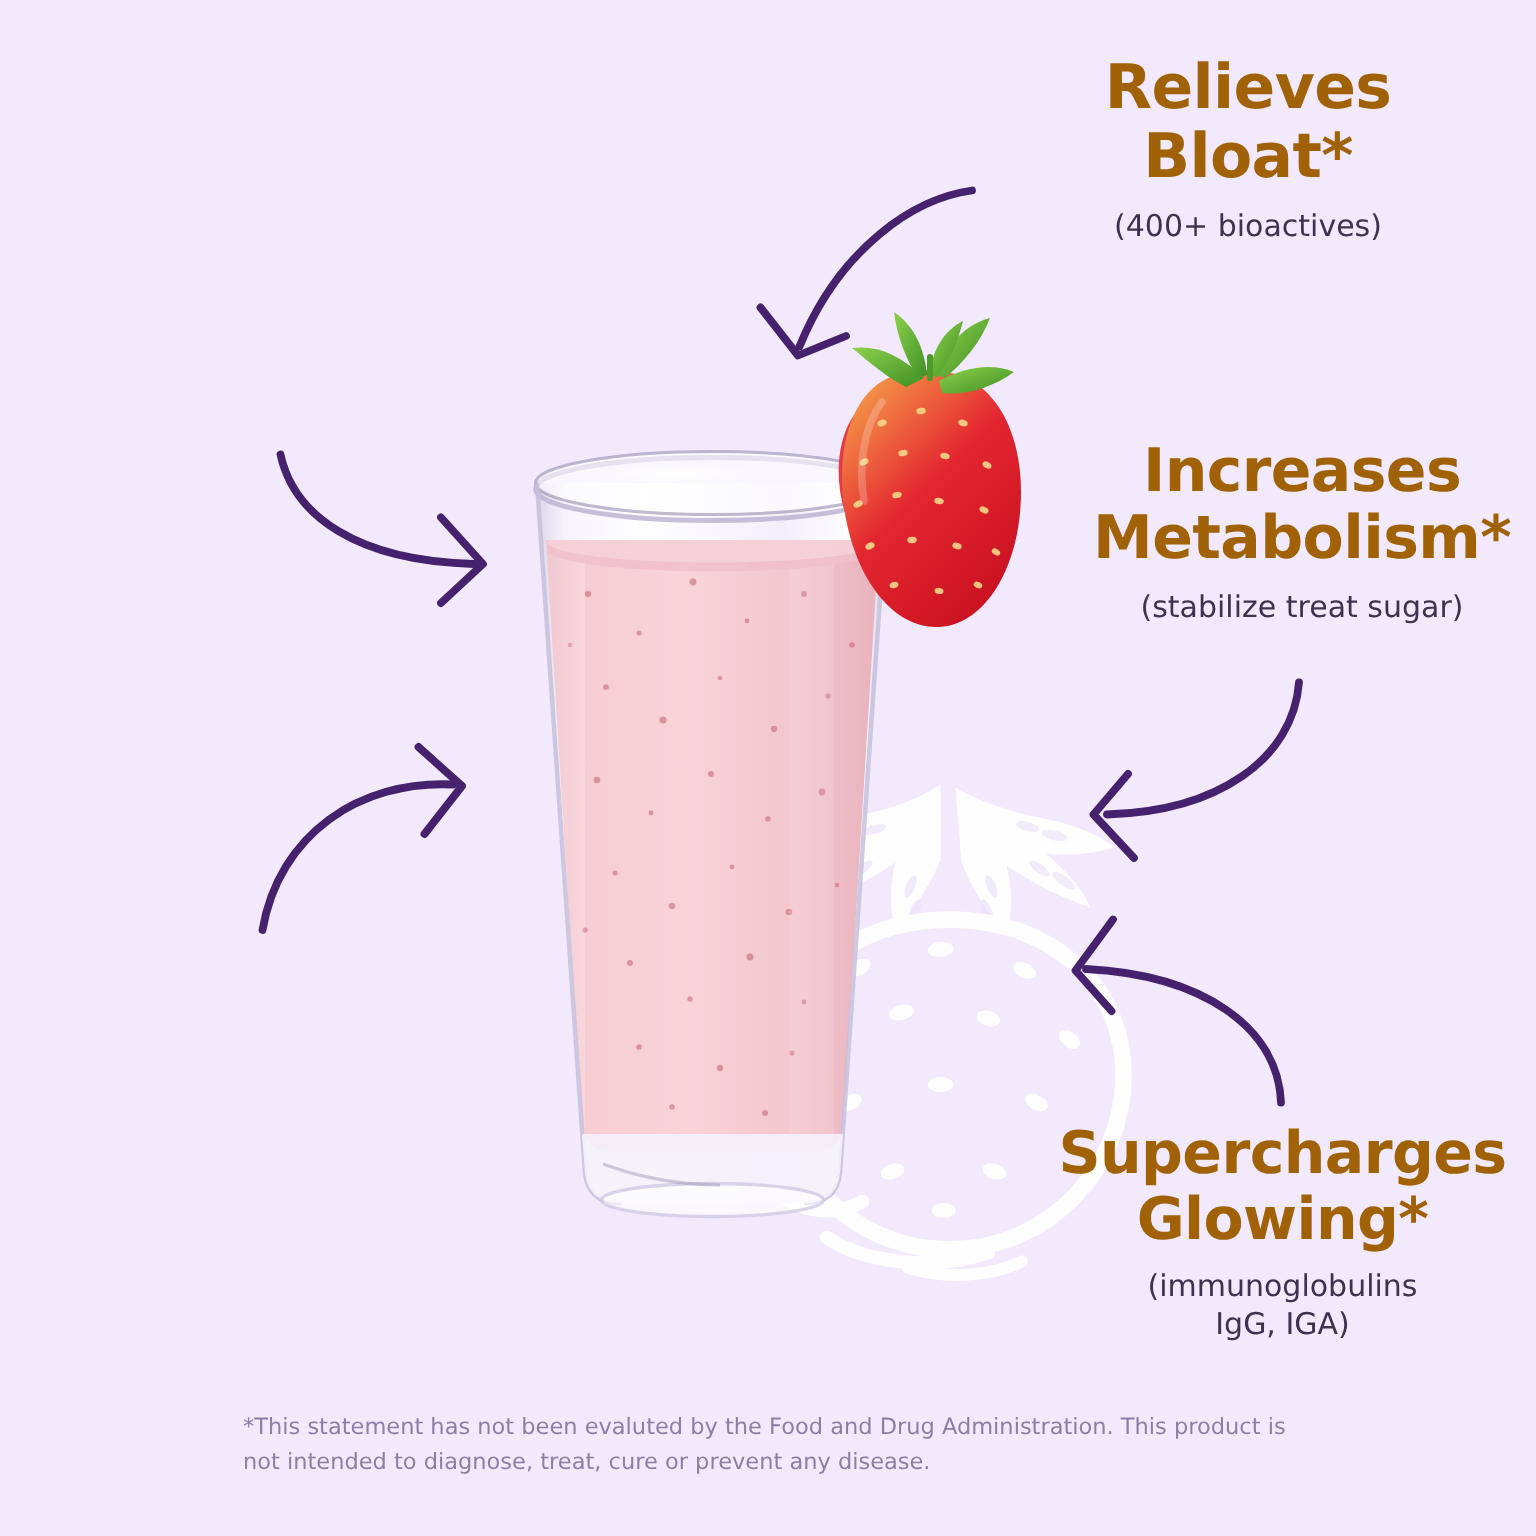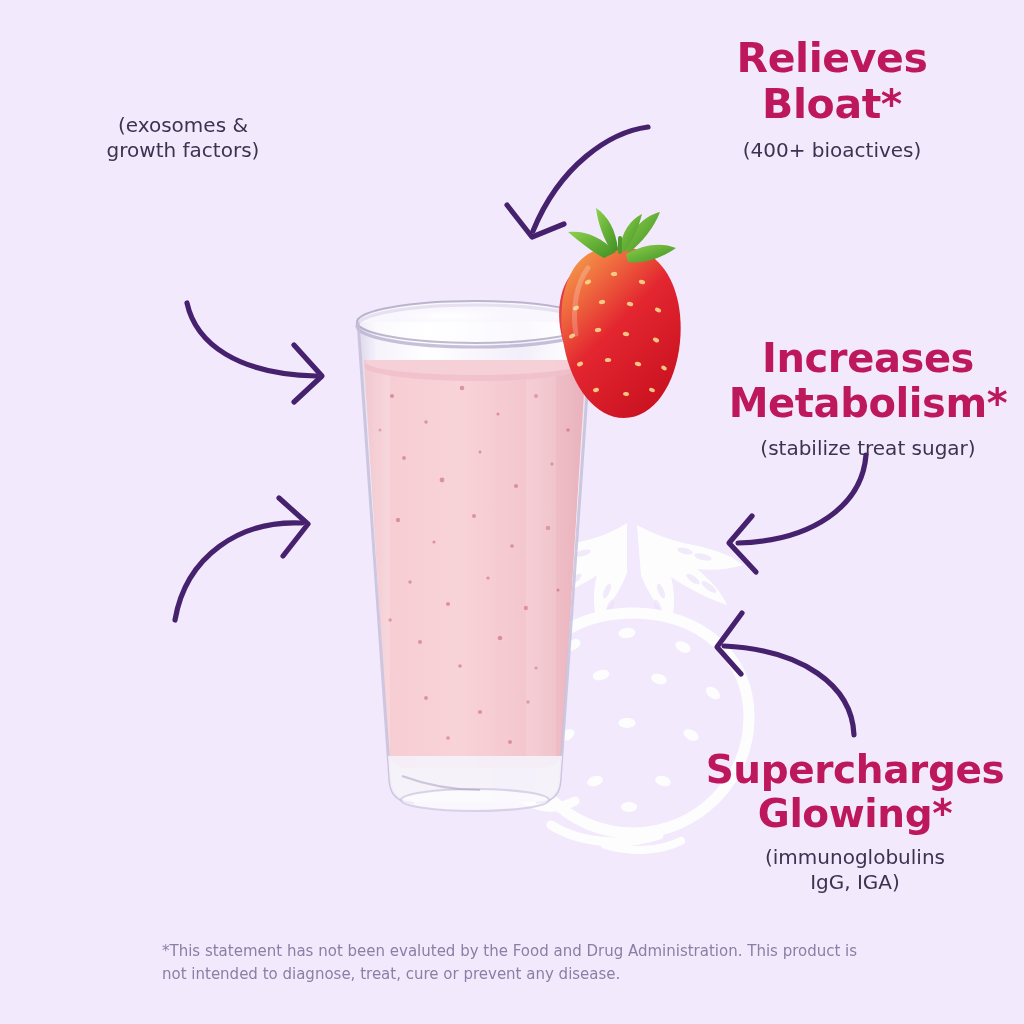--- a/index.html
+++ b/index.html
@@ -48,39 +48,39 @@
     height: 1024px;
     pointer-events: none;
   }
 
   
   .benefit {
     position: absolute;
     text-align: center;
   }
   .benefit .title {
-    color: #be185d;
+    color: #a16207;
     font-weight: bold;
     font-size: 40px;
     line-height: 1.12;
     letter-spacing: -0.4px;
     white-space: pre-line;
   }
   .benefit .sub {
     color: #3b3350;
     font-size: 20px;
     line-height: 1.25;
     margin-top: 10px;
     white-space: pre-line;
     text-align: center;
   }
 
   #b-hair      { left: 18px;  top: 103px;  width: 330px; }
   #b-bloat     { left: 648px; top: 36px;   width: 368px; }
-  #b-metab     { left: 716px; top: 292px;  width: 304px; margin-top: 44px; }
+  #b-metab     { left: 716px; top: 292px;  width: 304px; }
   #b-skin      { left: 16px;  top: 634px;  width: 350px; }
   #b-immune    { left: 690px; top: 748px;  width: 330px; }
 
   #b-bloat .title   { font-size: 41px; }
   #b-metab .title   { font-size: 40px; }
   #b-immune .title  { font-size: 39px; }
 
   
   #disclaimer {
     position: absolute;
@@ -313,22 +313,20 @@
       </g>
 
       <g>
         <path d="M854 735 C852 685 802 650 724 646"></path>
         <path d="M742 613 L717 647 L741 674"></path>
       </g>
     </g>
   </svg>
 
   <div class="benefit" id="b-hair">
-    <div class="sub">(exosomes &amp;
-growth factors)</div>
   </div>
 
   <div class="benefit" id="b-bloat">
     <div class="title">Relieves
 Bloat*</div>
     <div class="sub">(400+ bioactives)</div>
   </div>
 
   <div class="benefit" id="b-metab">
     <div class="title">Increases

